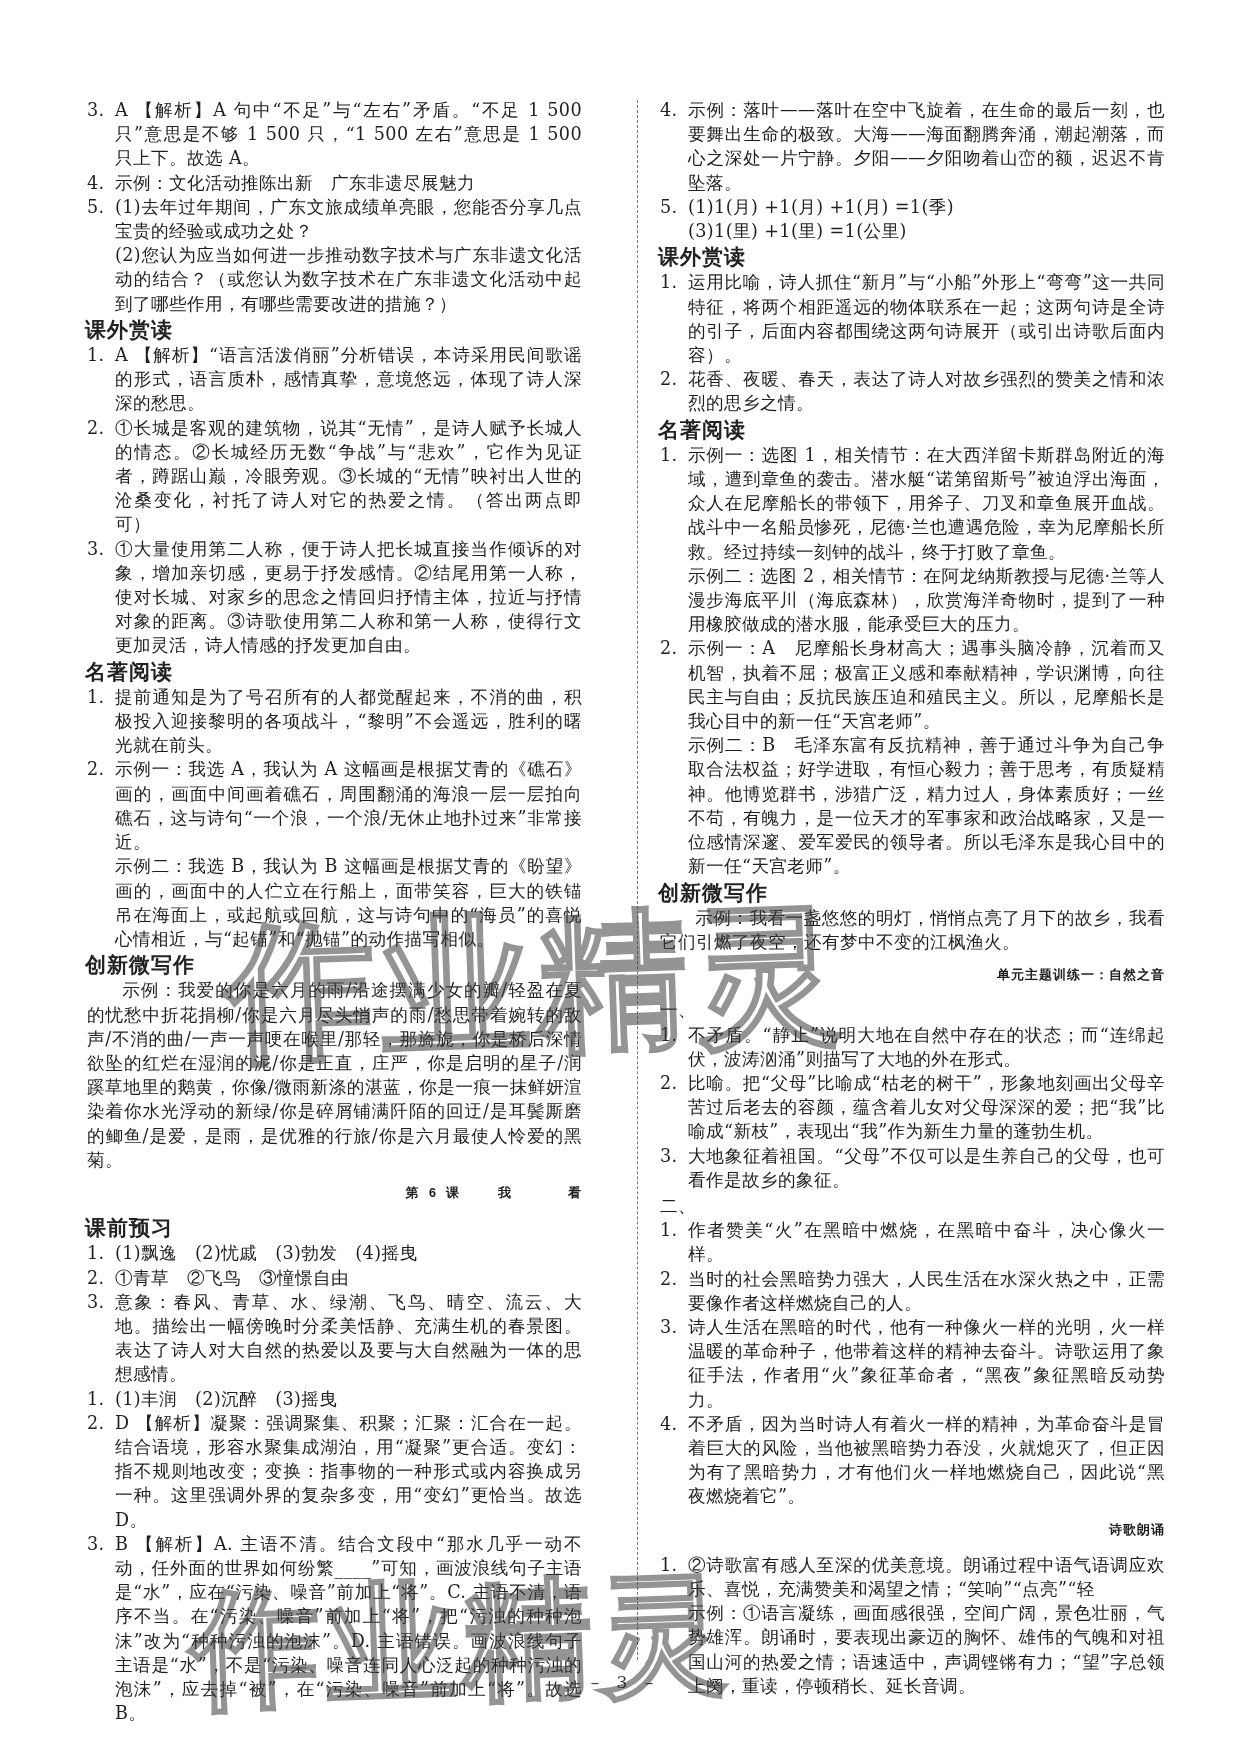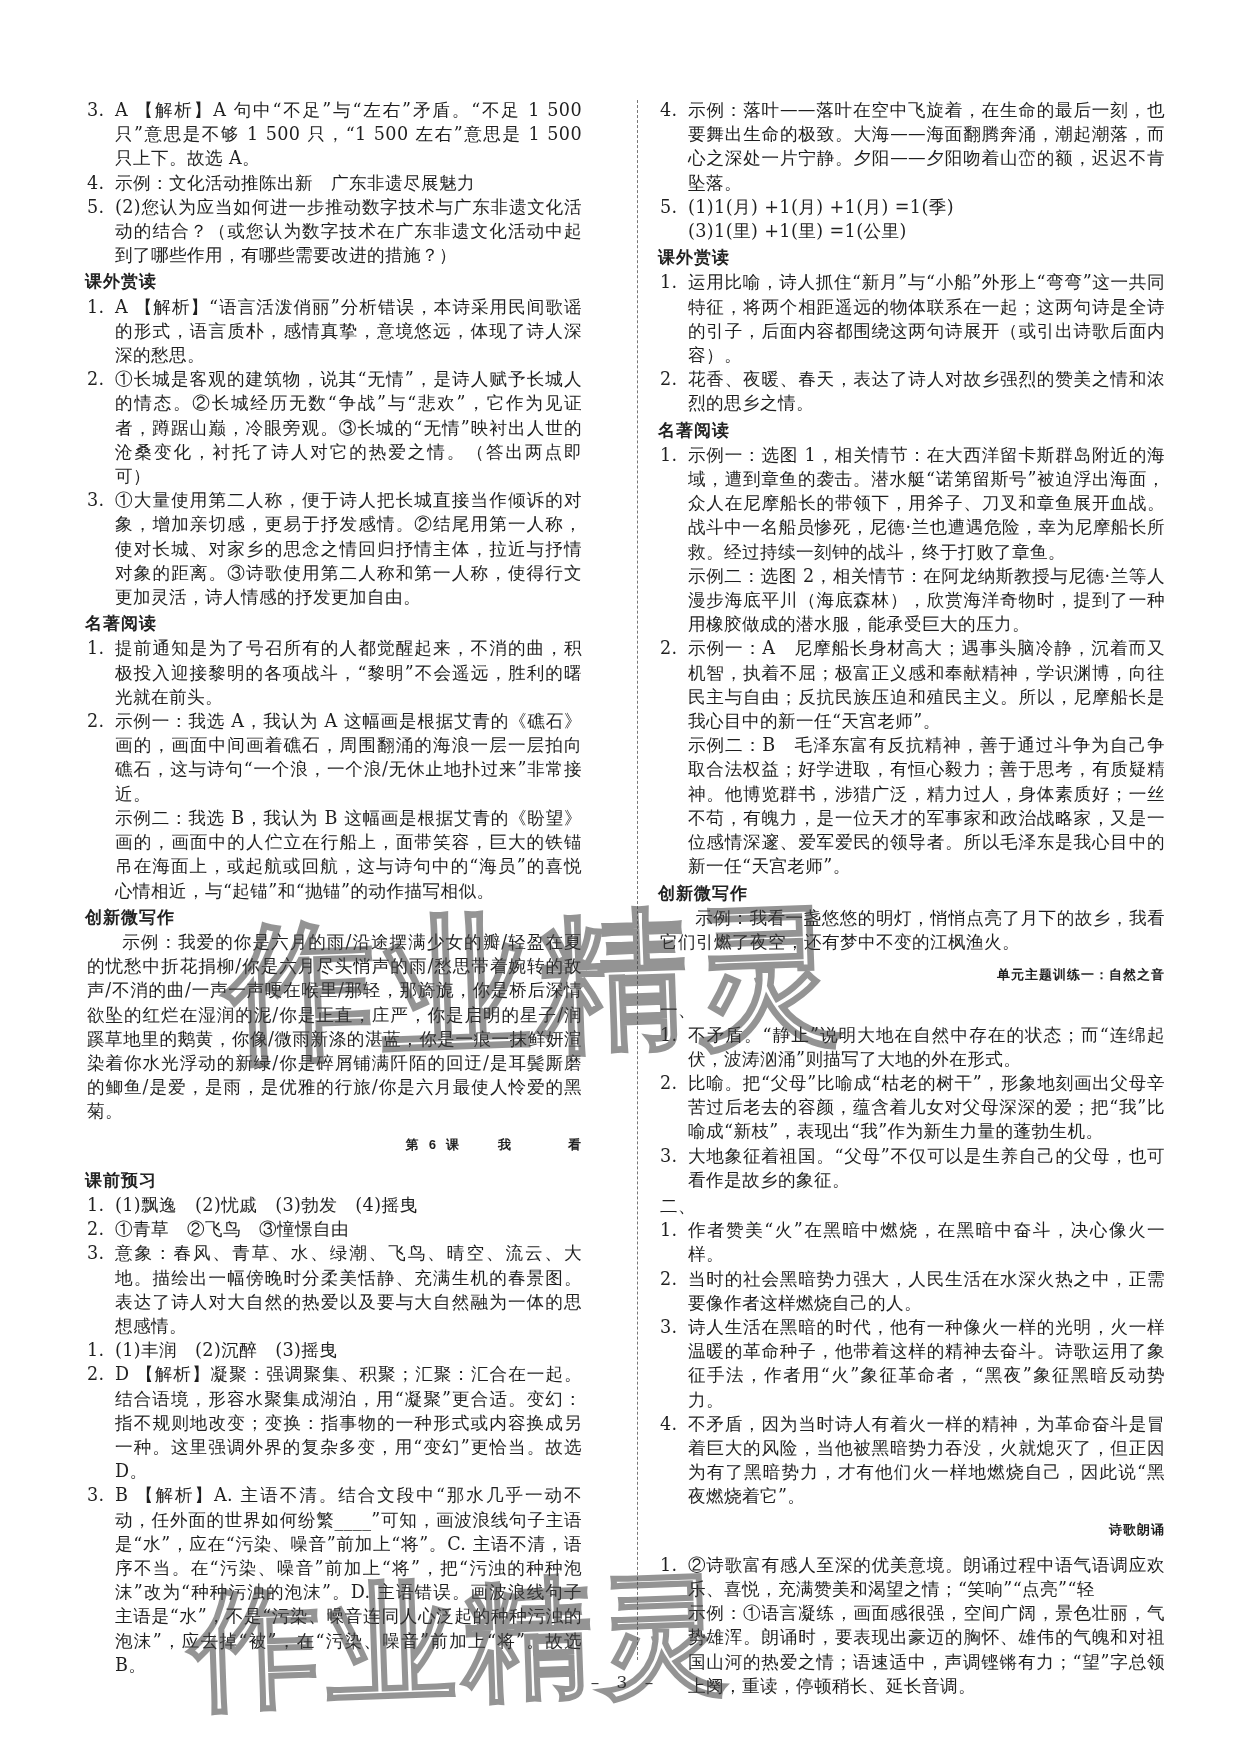--- a/index.html
+++ b/index.html
@@ -10,21 +10,21 @@
   .page { position: absolute; left: 0; top: 0; width: 1250px; height: 1757px; }
   .col { position: absolute; top: 98px; font-size: 17.6px; line-height: 24.2px; letter-spacing: 0.4px; }
   .col.left { left: 87px; width: 495px; }
   .col.right { left: 660px; width: 505px; }
   .divider {
     position: absolute; left: 637px; top: 100px; width: 0; height: 1560px;
     border-left: 1.5px dashed #777;
   }
   .sec {
     font-family: "DejaVu Sans", "Liberation Sans", sans-serif; font-weight: bold;
-    font-size: 17px; margin: 2px 0 1px -2px; letter-spacing: 1px; color: #222;
+    font-size: 21px; margin: 2px 0 1px -2px; letter-spacing: 1px; color: #222;
   }
   .title {
     text-align: right; font-family: Liberation Mono, monospace;
     font-weight: bold; font-size: 13px; margin: 10px 0 10px 0; letter-spacing: 1px;
   }
   .title .gap { display: inline-block; width: 38px; }
   .item { display: flex; }
   .item .num { flex: 0 0 28px; }
   .item .body { flex: 1; text-align: justify; }
   .sub { display: block; }
@@ -53,20 +53,21 @@
       <span class="num">3.</span>
       <span class="body">A 【解析】A 句中“不足”与“左右”矛盾。“不足 1 500 只”意思是不够 1 500 只，“1 500 左右”意思是 1 500 只上下。故选 A。</span>
     </div>
     <div class="item">
       <span class="num">4.</span>
       <span class="body">示例：文化活动推陈出新　广东非遗尽展魅力</span>
     </div>
     <div class="item">
       <span class="num">5.</span>
       <span class="body">
+        <span class="sub">(1)去年过年期间，广东文旅成绩单亮眼，您能否分享几点宝贵的经验或成功之处？</span>
         <span class="sub">(2)您认为应当如何进一步推动数字技术与广东非遗文化活动的结合？（或您认为数字技术在广东非遗文化活动中起到了哪些作用，有哪些需要改进的措施？）</span>
       </span>
     </div>
 
     <div class="sec">课外赏读</div>
     <div class="item">
       <span class="num">1.</span>
       <span class="body">A 【解析】“语言活泼俏丽”分析错误，本诗采用民间歌谣的形式，语言质朴，感情真挚，意境悠远，体现了诗人深深的愁思。</span>
     </div>
     <div class="item">

